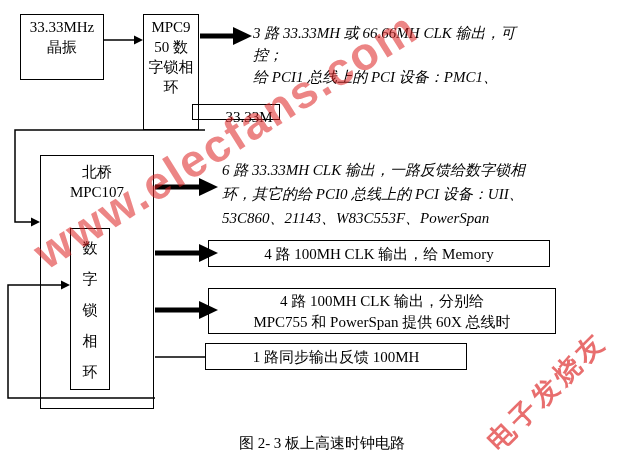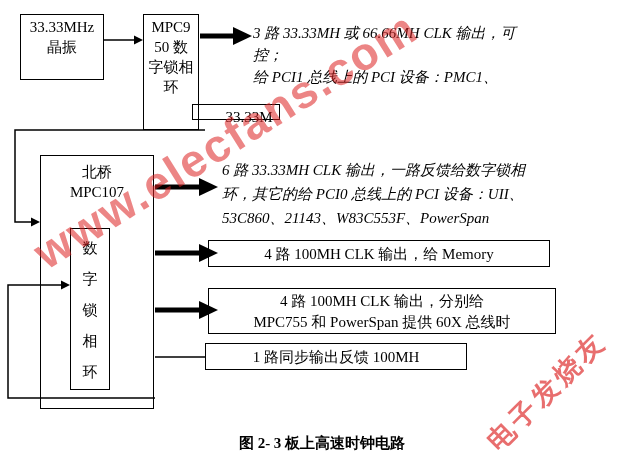--- a/index.html
+++ b/index.html
@@ -17,21 +17,21 @@
     position:absolute;font-size:15px;line-height:22px;z-index:1;
     white-space:pre-line;
     font-style:italic;
   }
   .pre{white-space:pre-line;}
   .vert{
     padding:4px 11px 0 11px;text-align:center;line-height:31px;
   }
   .caption{
     position:absolute;left:0;top:434px;width:100%;text-align:center;
-    font-size:15px;font-weight:bold;z-index:1;
+    font-size:15px;font-weight:normal;z-index:1;
   }
   .wm{
     position:absolute;color:#dd2222;opacity:0.55;font-weight:bold;
     pointer-events:none;white-space:nowrap;z-index:5;
     font-family:"Liberation Sans","DejaVu Sans",sans-serif;
   }
   .wm-main{left:38px;top:230px;font-size:46px;letter-spacing:2px;
     transform:rotate(-32deg);transform-origin:0 50%;}
   .wm-corner{left:492px;top:428px;font-size:27px;letter-spacing:4px;
     transform:rotate(-45deg);transform-origin:0 50%;opacity:0.65;}

